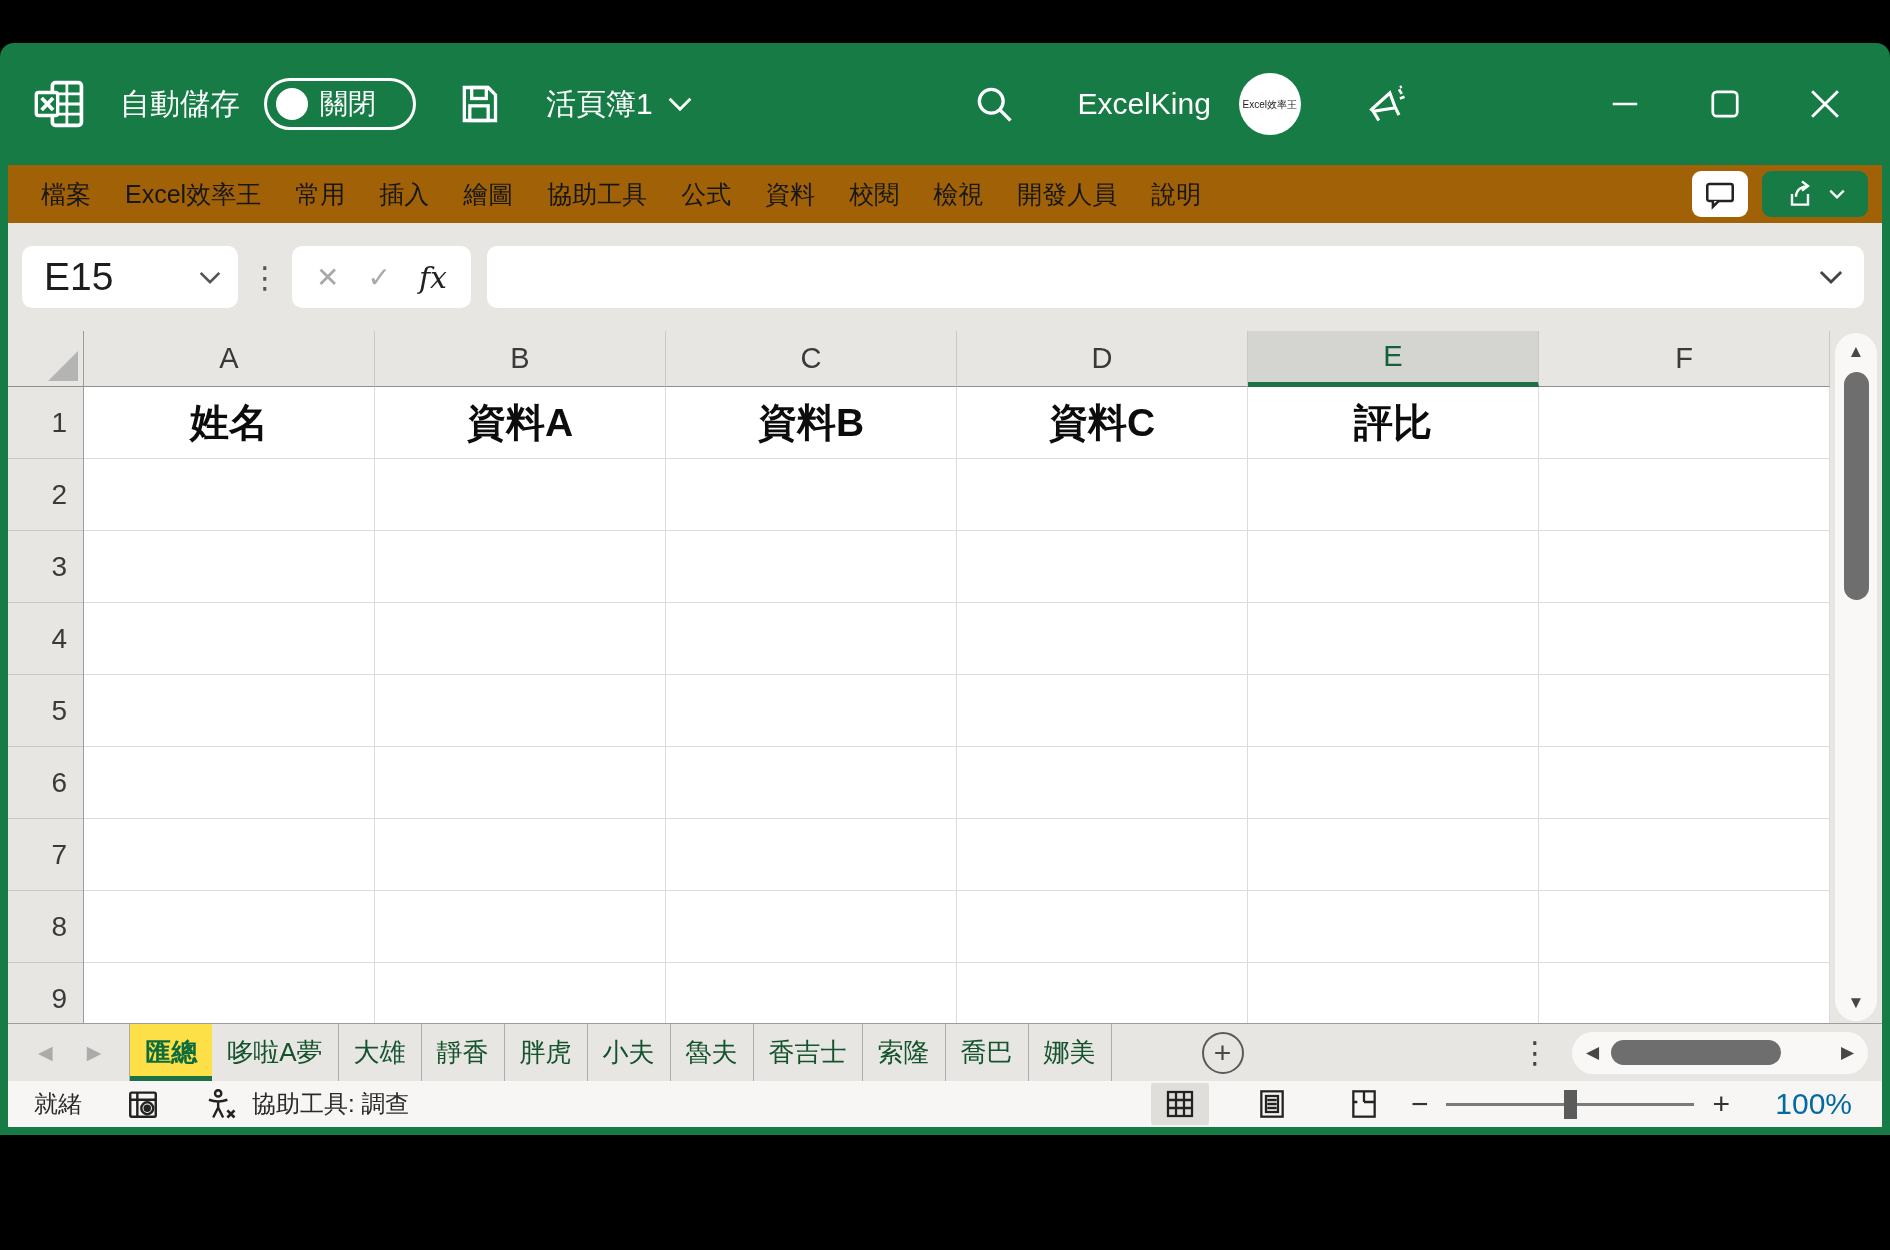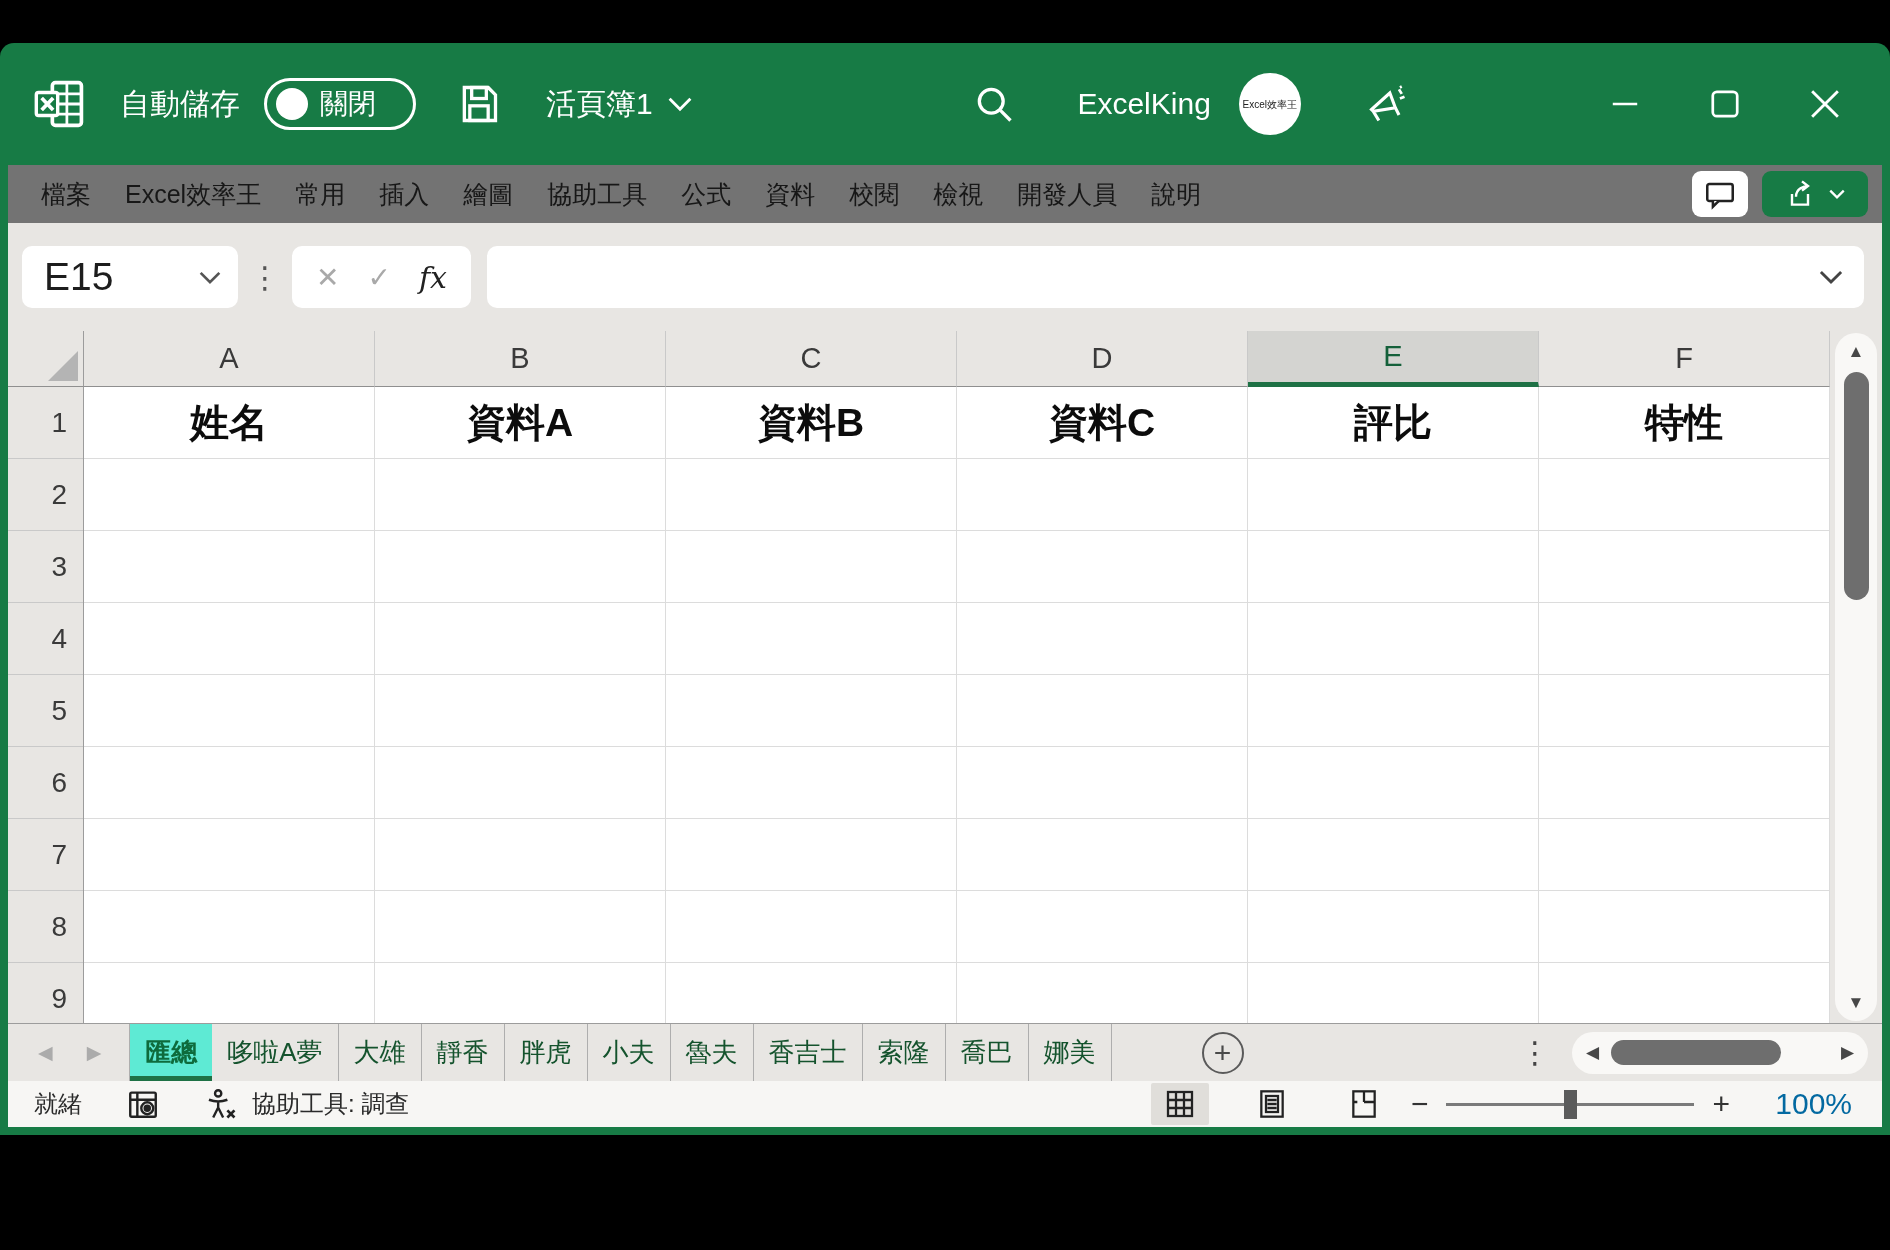--- a/index.html
+++ b/index.html
@@ -24,21 +24,21 @@
   .user{font-size:30px;margin-left:60px;cursor:pointer;}
   .avatar{width:62px;height:62px;border-radius:50%;background:#fff;margin-left:28px;color:#222;
           display:flex;align-items:center;justify-content:center;text-align:center;
           font-size:10px;line-height:11px;overflow:hidden;cursor:pointer;}
   .winctl{width:70px;height:60px;display:flex;align-items:center;justify-content:center;cursor:pointer;margin-left:30px;}
 
   
   .frame{flex:1;display:flex;flex-direction:column;padding:0 8px 8px 8px;box-sizing:border-box;min-height:0;}
 
   
-  .menubar{height:58px;flex:0 0 auto;background:#737373;display:flex;align-items:center;padding:0 14px 0 16px;box-sizing:border-box;}
+  .menubar{height:58px;flex:0 0 auto;background:#a16207;display:flex;align-items:center;padding:0 14px 0 16px;box-sizing:border-box;}
   .menu-item{font-size:25px;color:#171717;padding:0 17px;white-space:nowrap;cursor:pointer;}
   .menu-sp{flex:1;}
   .comment-btn{width:56px;height:46px;background:#fff;border-radius:9px;display:flex;align-items:center;justify-content:center;cursor:pointer;}
   .share-btn{width:106px;height:46px;background:#177b45;border-radius:9px;margin-left:14px;display:flex;
              align-items:center;justify-content:center;gap:12px;cursor:pointer;}
 
   
   .formulabar{height:108px;flex:0 0 auto;background:#e8e6e3;display:flex;align-items:center;padding:0 18px 0 14px;box-sizing:border-box;}
   .namebox{width:216px;height:62px;background:#fff;border-radius:10px;display:flex;align-items:center;
            padding:0 16px 0 22px;box-sizing:border-box;cursor:pointer;}
@@ -86,21 +86,21 @@
   .varrow{font-size:17px;color:#474747;cursor:pointer;line-height:17px;}
   .vthumb{width:25px;height:228px;background:#6e6e6e;border-radius:13px;margin-top:12px;cursor:grab;}
   .vsp{flex:1;}
 
   
   .tabbar{height:58px;flex:0 0 auto;background:#e8e6e3;border-top:1px solid #9c9c9c;display:flex;align-items:stretch;box-sizing:border-box;}
   .tabnav{display:flex;align-items:center;gap:34px;padding:0 28px 0 30px;}
   .tabnav span{font-size:19px;color:#ababab;cursor:pointer;}
   .sheettab{display:flex;align-items:center;padding:0 15px;font-size:26px;color:#14532d;cursor:pointer;
             border-right:1px solid #aeaeae;box-sizing:border-box;}
-  .sheettab.active{background:#5eead4;color:#0e6b3c;font-weight:bold;border-right:none;
+  .sheettab.active{background:#fde047;color:#0e6b3c;font-weight:bold;border-right:none;
                    box-shadow:inset 0 -5px 0 #1e7145;border-left:1px solid #aeaeae;}
   .addsheet{width:42px;height:42px;border:2px solid #5a5a5a;border-radius:50%;margin:auto 0 auto 90px;
             display:flex;align-items:center;justify-content:center;font-size:30px;color:#4a4a4a;
             box-sizing:border-box;cursor:pointer;line-height:0;}
   .tab-sp{flex:1;}
   .tab-dots{align-self:center;font-size:30px;color:#444;margin-right:22px;cursor:pointer;}
   .hscroll{align-self:center;width:296px;height:42px;background:#f9f8f6;border-radius:21px;margin-right:14px;
            display:flex;align-items:center;padding:0 14px;box-sizing:border-box;}
   .hscroll .harrow{font-size:17px;color:#474747;cursor:pointer;}
   .hthumb{height:25px;flex:0 0 170px;background:#6e6e6e;border-radius:13px;margin:0 12px;cursor:grab;}
@@ -266,21 +266,20 @@
             <div class="rowh">10</div>
             <div class="rowh">11</div>
           </div>
           <div class="cellsarea">
             <div class="row1">
               <div class="cell1">姓名</div>
               <div class="cell1">資料A</div>
               <div class="cell1">資料B</div>
               <div class="cell1">資料C</div>
               <div class="cell1">評比</div>
-              <div class="cell1">特性</div>
             </div>
           </div>
         </div>
       </div>
       <div class="vscroll">
         <div class="vtrack">
           <span class="varrow">▲</span>
           <div class="vthumb"></div>
           <div class="vsp"></div>
           <span class="varrow">▼</span>

